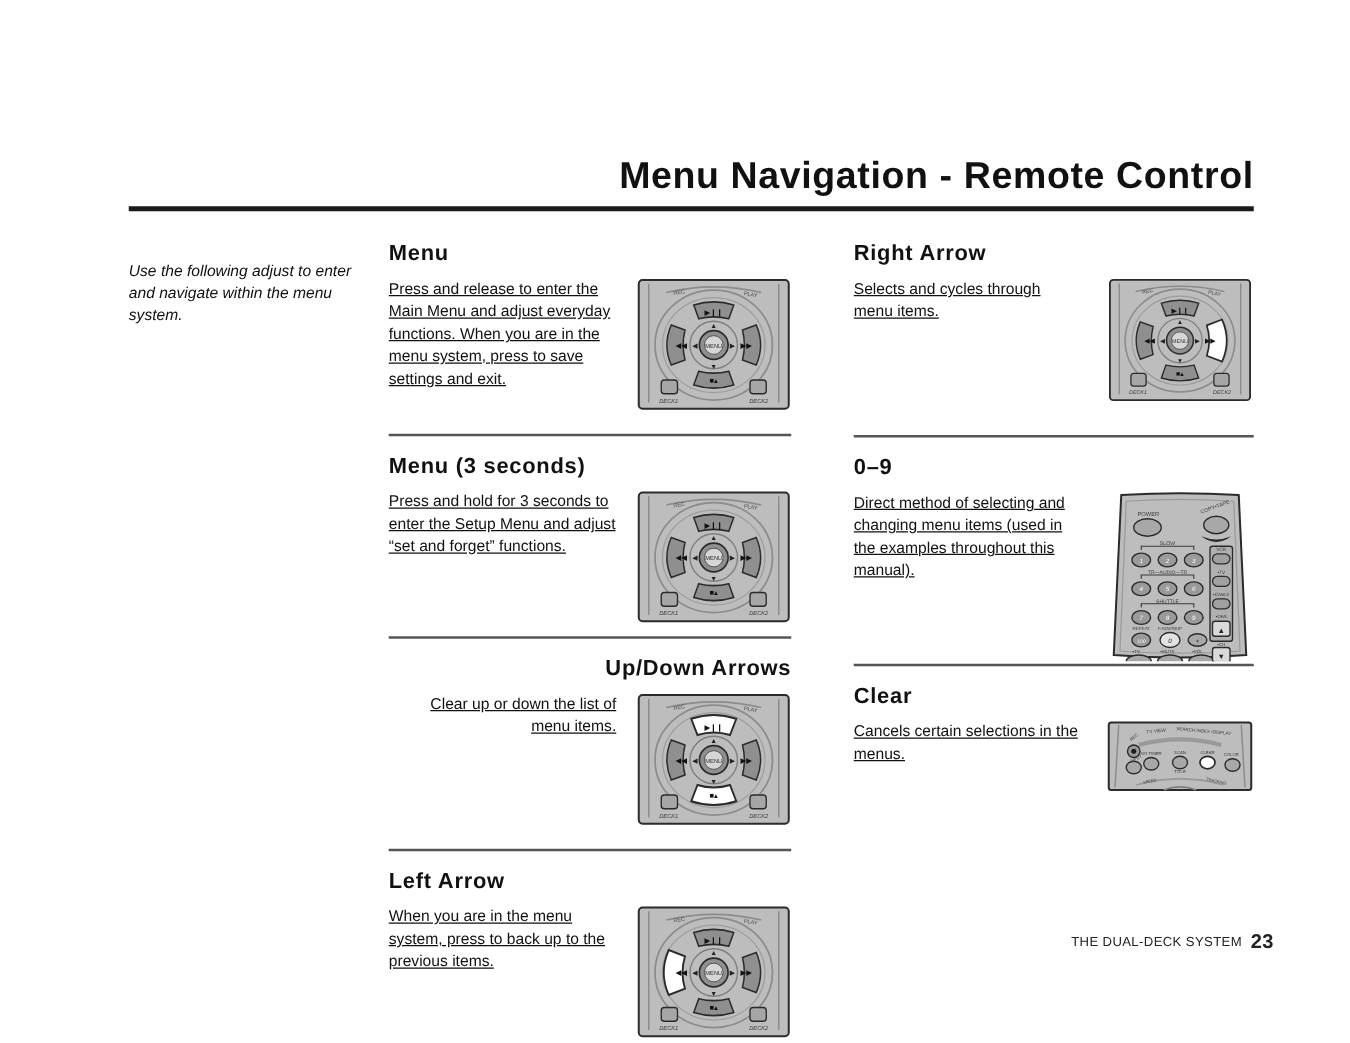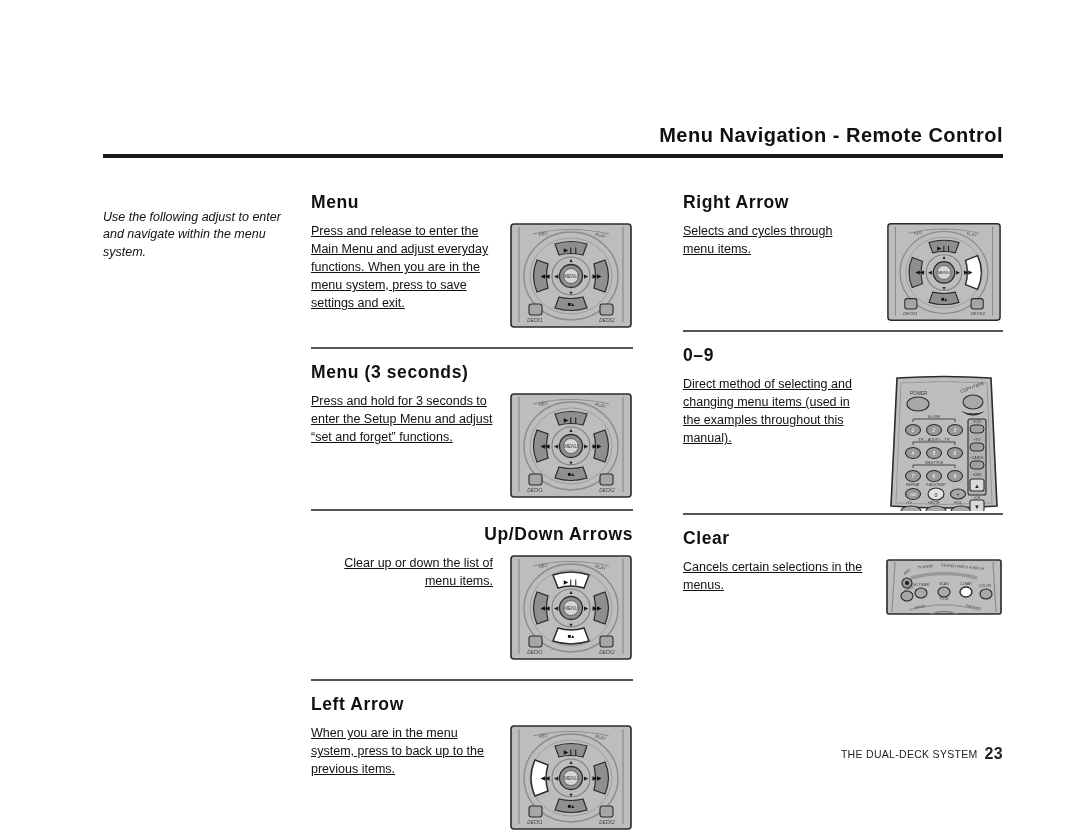--- a/index.html
+++ b/index.html
@@ -15,21 +15,21 @@
   }
   .page { position: absolute; inset: 0; }
 
   
   .title-block {
     position: absolute;
     left: 103px; top: 125px; width: 900px;
   }
   .page-title {
     text-align: right;
-    font-size: 20px;
+    font-size: 30px;
     font-weight: bold;
     letter-spacing: 0.5px;
     line-height: 1.05;
     color: #111;
     font-family: "Liberation Sans", sans-serif;
   }
   .title-rule {
     margin-top: 8px;
     height: 4px;
     background: #1a1a1a;
@@ -79,21 +79,21 @@
     width: 182px;
     text-decoration: underline;
   }
   .sec-inner { display: flex; align-items: flex-start; }
   .sec-text { flex: 0 0 auto; }
   .art-slot { margin-left: auto; }
 
   
   .footer {
     position: absolute;
-    right: 77px; top: 745px;
+    right: 61px; top: 745px;
     font-size: 10.5px;
     letter-spacing: 0.3px;
     color: #222;
     white-space: nowrap;
   }
   .footer .pg {
     font-size: 16px;
     font-weight: bold;
     margin-left: 7px;
     vertical-align: -1px;
@@ -291,21 +291,21 @@
             <text x="98" y="100" text-anchor="middle" font-size="4.6" font-style="italic" fill="#3a3a3a">DECK2</text>
           </svg>
         </div>
       </div>
     </div>
 
   </div>
 
   <div class="col-right">
 
-    <div class="section" style="padding-bottom:8px;">
+    <div class="section" style="padding-bottom:26px;">
       <div class="sec-head">Right Arrow</div>
       <div class="sec-inner">
         <div class="sec-text">
           <div class="sec-body">Selects and cycles through menu items.</div>
         </div>
         <div class="art-slot">
           <svg class="art" width="118" height="100" viewBox="0 0 124 107">
             <rect x="2" y="2" width="120" height="103" rx="3" fill="#bdbdbd" stroke="#2b2b2b" stroke-width="1.6"></rect>
             <path d="M10 5 L10 100" stroke="#8c8c8c" stroke-width="1.2" fill="none"></path>
             <path d="M114 5 L114 100" stroke="#8c8c8c" stroke-width="1.2" fill="none"></path>

